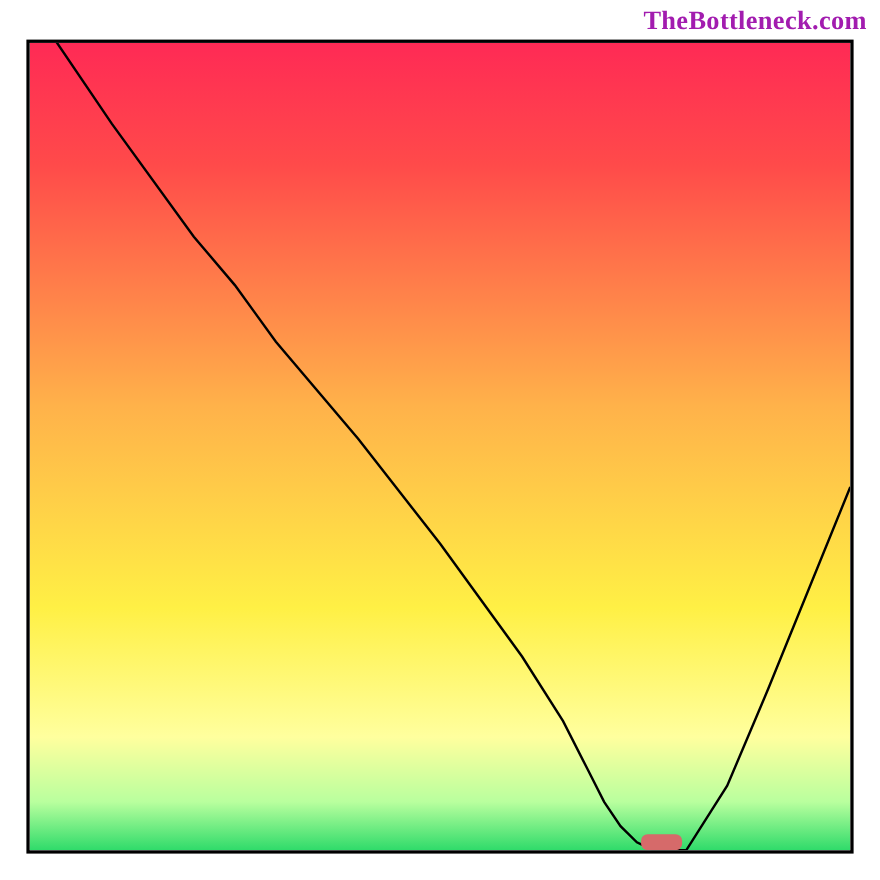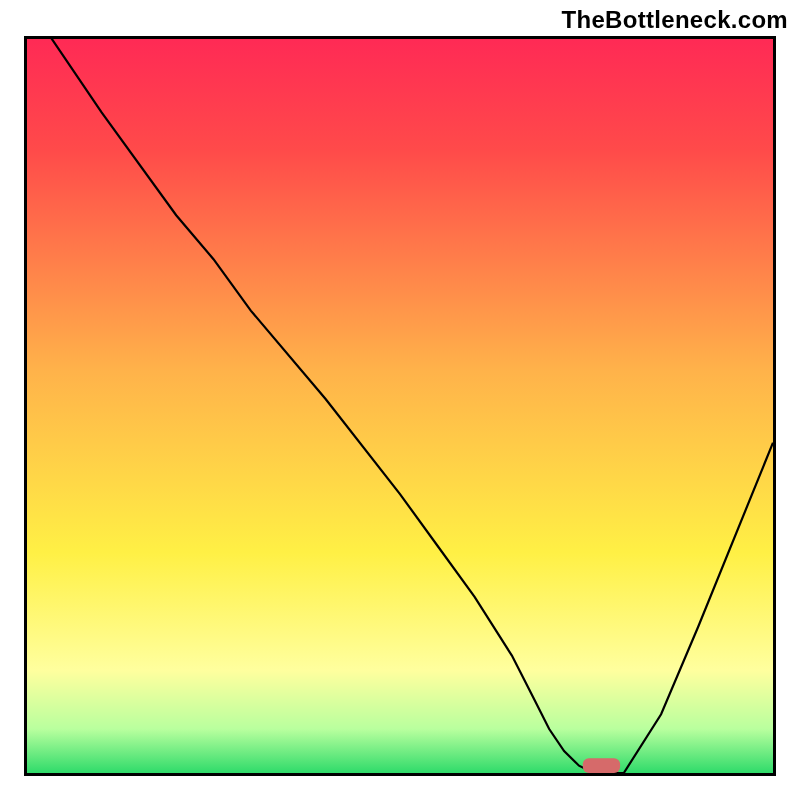--- a/index.html
+++ b/index.html
@@ -8,24 +8,24 @@
     width: 800px;
     height: 800px;
     background: #ffffff;
     position: relative;
     overflow: hidden;
   }
   .watermark {
     position: absolute;
     top: 6px;
     right: 12px;
-    font-family: Liberation Sans, sans-serif;
+    font-family: Liberation Serif, serif;
     font-size: 24px;
     font-weight: 600;
-    color: #000000;
+    color: #a21caf;
     letter-spacing: 0.3px;
     z-index: 3;
   }
   .frame {
     position: absolute;
     left: 24px;
     top: 36px;
     width: 752px;
     height: 740px;
     border: 3px solid #000;

